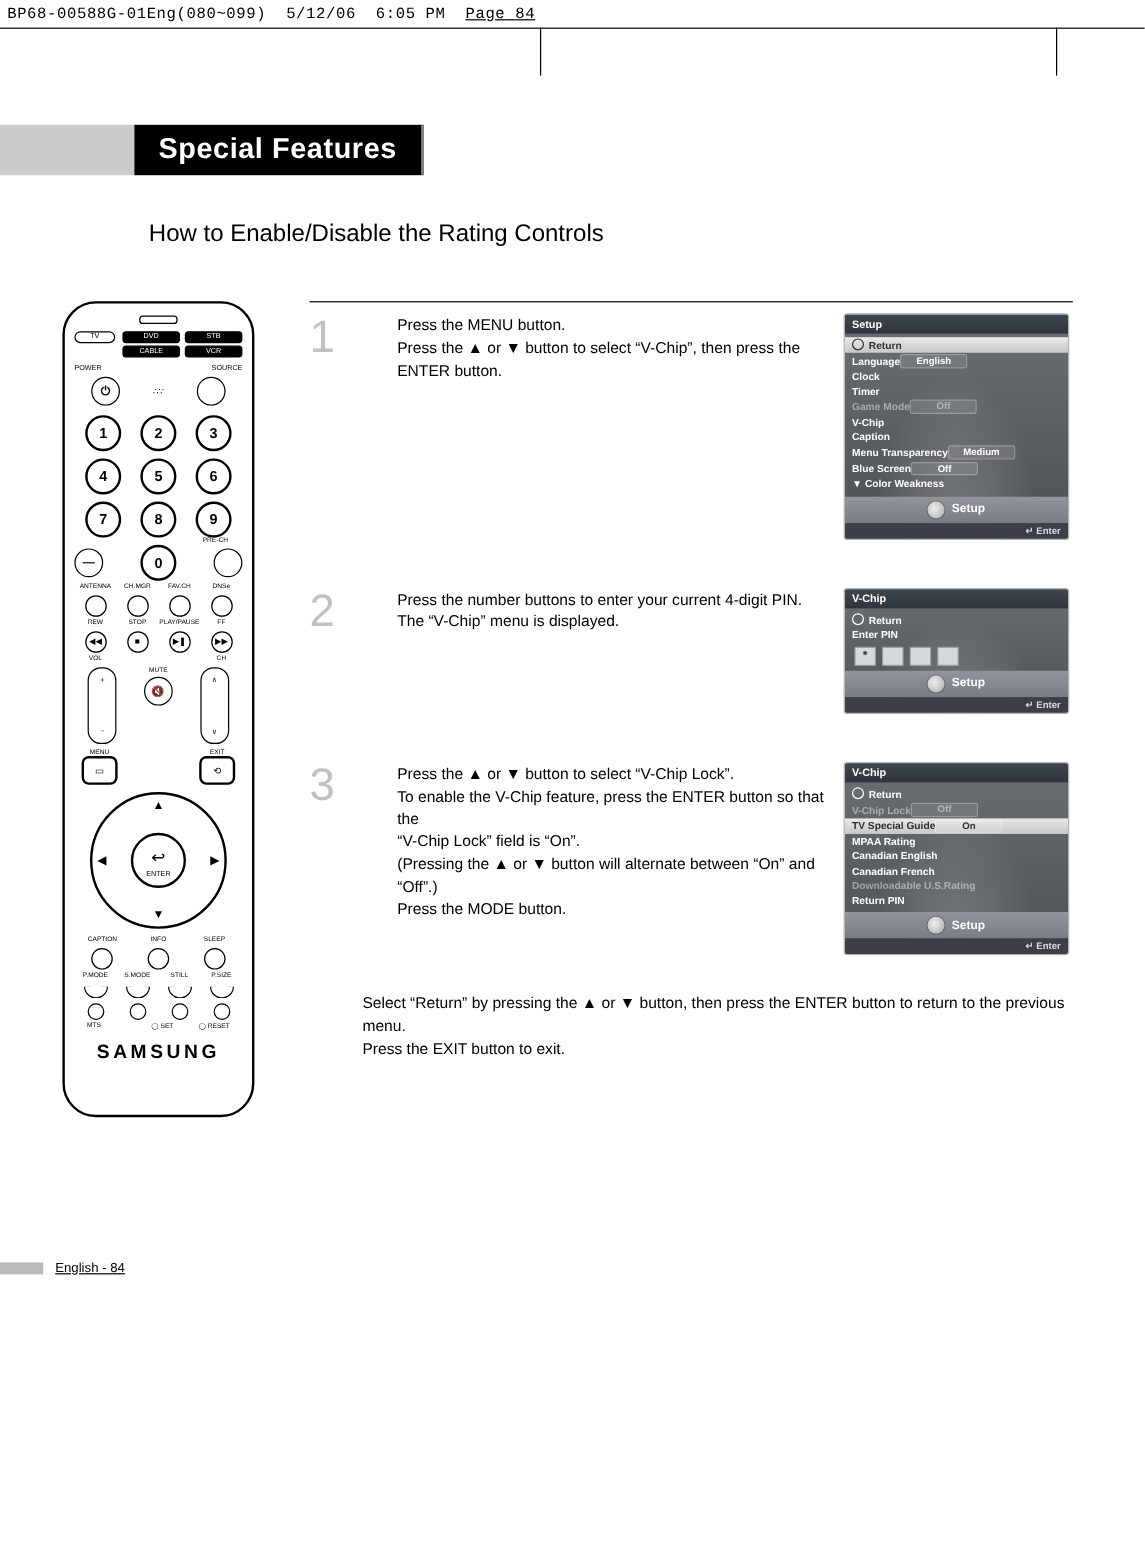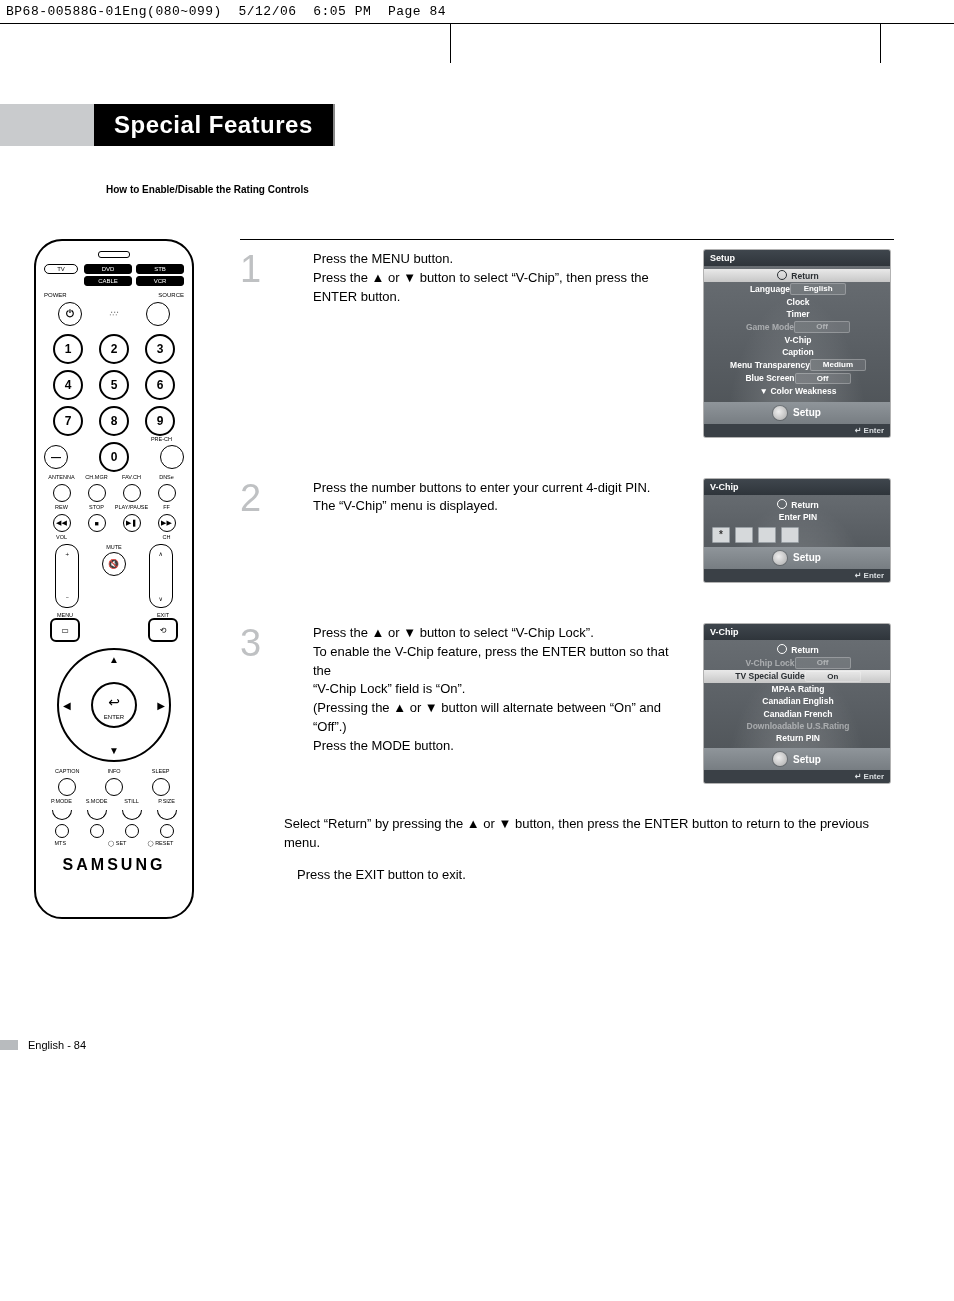--- a/index.html
+++ b/index.html
@@ -8,41 +8,41 @@
     color: #000;
     background: #fff;
     width: 954px;
   }
   .slug {
     font-family: "Courier New", monospace;
     font-size: 13px;
     padding: 4px 6px 2px 6px;
     letter-spacing: .5px;
   }
-  .slug .underline { }
+  .slug .underline { text-decoration: underline; }
   .crop-top { border-top: 1px solid #000; margin: 2px 0 0 0; }
   .crop-vert {
     position: absolute; top: 0; height: 40px; border-left: 1px solid #000;
   }
-  .page-body { position: relative; padding: 80px 60px 40px 34px; }
+  .page-body { position: relative; padding: 80px 60px 40px 52px; }
 
   
   .feature-bar {
     display: flex; align-items: stretch; height: 42px; margin-left: -72px;
   }
   .feature-bar .gray { background:#c9cbcd; width: 132px; }
   .feature-bar .black {
     background:#000; color:#fff; font-weight: 700; display:flex;
     align-items:center; padding: 0 20px; font-size: 24px;
     letter-spacing: .5px; border-right: 2px solid #888;
     font-family: "Arial Black", "Helvetica Neue", sans-serif;
     font-stretch: condensed;
   }
   .subheading {
-    font-weight: 700; font-size: 10px; margin: 38px 0 0 72px;
+    font-weight: 400; font-size: 20px; margin: 38px 0 0 72px;
   }
 
   
   .content {
     display: flex; margin-top: 44px; gap: 36px;
   }
   .remote-col { flex: 0 0 170px; }
   .steps-col  { flex: 1; border-top: 1px solid #000; }
 
   
@@ -155,21 +155,21 @@
       linear-gradient(#6b7075, #595e63 55%, #4b5054);
     width: 186px; border-radius: 2px; overflow:hidden;
     box-shadow: 0 0 0 1px rgba(0,0,0,.3);
   }
   .osd .title {
     background: linear-gradient(#3f464d,#2f353b);
     padding: 3px 6px; font-size: 9px;
   }
   .osd .menubody { padding: 3px 4px 4px 6px; }
   .osd .item {
-    display:flex; justify-content:center; align-items:center;
+    display:flex; justify-content:flex-start; align-items:center;
     padding: 1px 0; line-height:1.2;
   }
   .osd .item .val {
     min-width:46px; text-align:center; background: rgba(255,255,255,.10);
     border:1px solid rgba(255,255,255,.25); border-radius:2px; padding:0 4px;
     font-size:8px;
   }
   .osd .item.sel {
     background: linear-gradient(#e9e9e9,#c7c7c7); color:#2a2f33;
     margin: 0 -4px 0 -6px; padding: 1px 4px 1px 6px;
@@ -198,21 +198,21 @@
   }
   .osd .returnicon::before{
     content:""; display:inline-block; width:8px; height:8px;
     border:1px solid currentColor; border-radius:50%; margin-right:4px;
     vertical-align:-1px;
   }
 
   
   .footer { display:flex; align-items:center; gap:10px; margin-top:120px; }
   .footer .bar { width:56px; height:10px; background:#b8bbbe; margin-left:-72px; }
-  .footer .txt { font-size:11px; }
+  .footer .txt { font-size:11px;text-decoration:underline; }
 </style>
 </head>
 <body>
 
 <div class="slug">
   <span>BP68-00588G-01Eng(080~099)</span>&nbsp;
   <span>5/12/06</span>&nbsp;
   <span>6:05 PM</span>&nbsp;
   <span class="underline">
     <span>Page</span>&nbsp;<span>84</span>
@@ -505,21 +505,21 @@
             </div>
             <div class="setupstrip">
               <span class="gear"></span>
               <span>Setup</span>
             </div>
             <div class="enterstrip">↵ Enter</div>
           </div>
         </div>
         <div class="closing">
           <p style="margin: 0px;">Select “Return” by pressing the ▲ or ▼ button, then press the ENTER button to return to the previous menu.</p>
-          <p style="margin: 13px;">Press the EXIT button to exit.</p>
+          <p style="margin: 0px;">Press the EXIT button to exit.</p>
         </div>
       </div>
   </div>
 
   <div class="footer">
     <div class="bar"></div>
     <div class="txt">English - 84</div>
   </div>
 </div>
 

